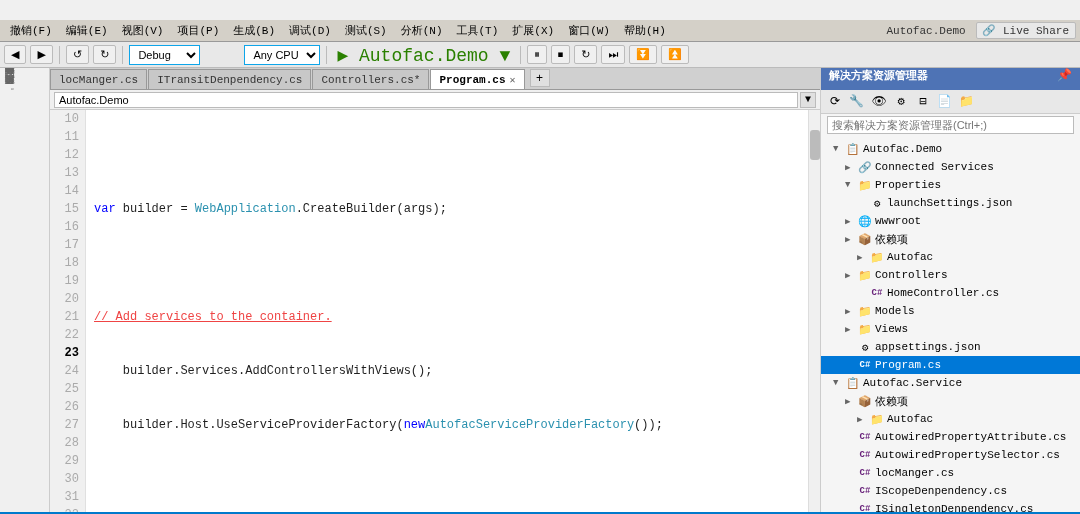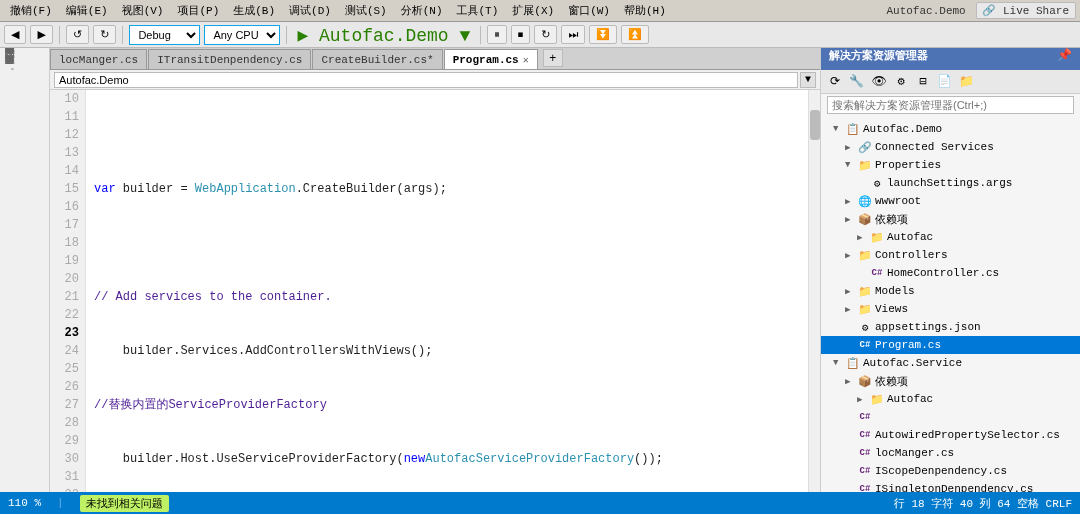--- a/index.html
+++ b/index.html
@@ -8,20 +8,21 @@
     
     .top-toolbar {
       height: 22px;
       background: #d4d0c8;
       border-bottom: 1px solid #999;
       display: flex;
       align-items: center;
       padding: 0 4px;
       gap: 2px;
       font-size: 11px;
+      margin-top: 20px;
     }
     .top-toolbar .menu-item {
       padding: 0 6px;
       cursor: pointer;
       font-size: 11px;
       color: #000;
     }
 
     
     .second-toolbar {
@@ -172,21 +173,21 @@
     }
     .code-line {
       height: 18px;
       display: flex;
       align-items: center;
     }
 
     
     .kw { color: #0000ff; }
     .type-name { color: #2b91af; }
-    .comment { color: #4c1d95; }
+    .comment { color: #ef4444; text-decoration: underline; }
 
     
     .status-bar {
       height: 22px;
       background: #007acc;
       display: flex;
       align-items: center;
       padding: 0 8px;
       gap: 16px;
       font-size: 11px;
@@ -303,21 +304,21 @@
   <button class="toolbar-btn">◀</button>
   <button class="toolbar-btn">▶</button>
   <div class="toolbar-separator"></div>
   <button class="toolbar-btn">↺</button>
   <button class="toolbar-btn">↻</button>
   <div class="toolbar-separator"></div>
   <select class="debug-select">
     <option>Debug</option>
     <option>Release</option>
   </select>
-  <select class="debug-select" style="min-width:70px;">
+  <select class="debug-select" style="min-width:70px;margin-left:40px;">
     <option>Any CPU</option>
     <option>x64</option>
     <option>x86</option>
   </select>
   <div class="toolbar-separator"></div>
   <span class="play-btn">▶ Autofac.Demo ▼</span>
   <div class="toolbar-separator"></div>
   <button class="toolbar-btn">⏸</button>
   <button class="toolbar-btn">⏹</button>
   <button class="toolbar-btn">↻</button>
@@ -335,21 +336,21 @@
   <div class="editor-area">
 
     <div class="tab-bar">
       <div class="tab">
         <span>locManger.cs</span>
       </div>
       <div class="tab">
         <span>ITransitDenpendency.cs</span>
       </div>
       <div class="tab">
-        <span>CreateBuilder.cs*</span>
+        <span>Controllers.cs*</span>
       </div>
       <div class="tab active">
         <span>Program.cs</span>
         <span class="close-x">✕</span>
       </div>
       <button style="margin-left:4px;margin-bottom:2px;width:20px;height:18px;border:1px solid #bbb;background:#e0e0e0;cursor:pointer;font-size:12px;">+</button>
     </div>
 
     <div class="address-bar">
       <input class="address-input" value="Autofac.Demo" readonly="" style="">
@@ -383,21 +384,20 @@
         <span class="line-number">32</span>
 
       </div>
 
       <div class="code-content">
         <div class="code-line"></div>
         <div class="code-line">    <span class="kw">var</span> builder = <span class="type-name">WebApplication</span>.CreateBuilder(args);</div>
         <div class="code-line"></div>
         <div class="code-line">    <span class="comment">// Add services to the container.</span></div>
         <div class="code-line">    builder.Services.AddControllersWithViews();</div>
-        <div class="code-line">    <span class="comment">//替换内置的ServiceProviderFactory</span></div>
         <div class="code-line">    builder.Host.UseServiceProviderFactory(<span class="kw">new</span> <span class="type-name">AutofacServiceProviderFactory</span>());</div>
         
         
         
         
         
         
         
         
         
@@ -461,21 +461,21 @@
         <span class="tree-arrow">▼</span>
         <span class="tree-icon">📁</span>
         <span class="tree-label">Properties</span>
       </div>
       <div class="tree-item">
         <span class="tree-indent"></span>
         <span class="tree-indent"></span>
         <span class="tree-indent"></span>
         <span class="tree-arrow"></span>
         <span class="tree-icon">⚙</span>
-        <span class="tree-label">launchSettings.args</span>
+        <span class="tree-label">launchSettings.json</span>
       </div>
       <div class="tree-item">
         <span class="tree-indent"></span>
         <span class="tree-indent"></span>
         <span class="tree-arrow">▶</span>
         <span class="tree-icon">🌐</span>
         <span class="tree-label">wwwroot</span>
       </div>
       <div class="tree-item">
         <span class="tree-indent"></span>
@@ -555,20 +555,21 @@
         <span class="tree-indent"></span>
         <span class="tree-arrow">▶</span>
         <span class="tree-icon">📁</span>
         <span class="tree-label">Autofac</span>
       </div>
       <div class="tree-item">
         <span class="tree-indent"></span>
         <span class="tree-indent"></span>
         <span class="tree-arrow"></span>
         <span class="tree-icon" style="font-size:9px;color:#68217a;font-weight:bold;">C#</span>
+        <span class="tree-label">AutowiredPropertyAttribute.cs</span>
       </div>
       <div class="tree-item">
         <span class="tree-indent"></span>
         <span class="tree-indent"></span>
         <span class="tree-arrow"></span>
         <span class="tree-icon" style="font-size:9px;color:#68217a;font-weight:bold;">C#</span>
         <span class="tree-label">AutowiredPropertySelector.cs</span>
       </div>
       <div class="tree-item">
         <span class="tree-indent"></span>

